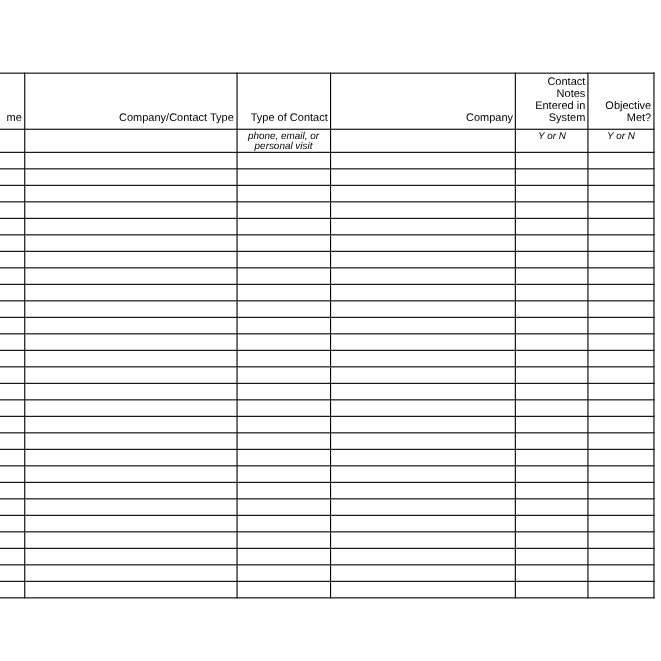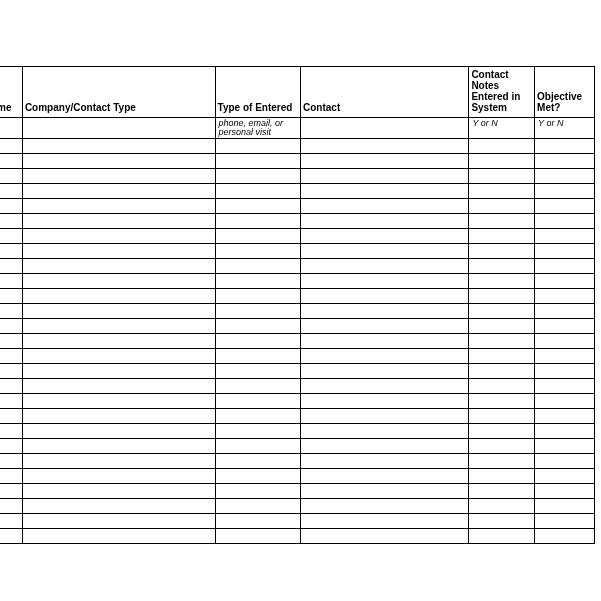--- a/index.html
+++ b/index.html
@@ -24,35 +24,35 @@
     table-layout: fixed;
   }
   th, td {
     border: 1px solid #000;
     padding: 0;
     font-size: 10px;
     line-height: 1.1;
     overflow: hidden;
   }
   th {
-    font-weight: bold;
-    text-align: left;
+    font-weight: normal;
+    text-align: right;
     vertical-align: bottom;
     padding: 2px 2px 4px 2px;
     height: 50px;
   }
   td {
     height: 15px;
     vertical-align: top;
   }
   td.hint {
     font-style: italic;
     font-size: 9px;
     padding: 1px 3px 0 3px;
-    text-align: left;
+    text-align: center;
     line-height: 1.05;
     margin-top: 44px;
   }
   col.c1 { width: 28px; }
   col.c2 { width: 194px; }
   col.c3 { width: 86px; }
   col.c4 { width: 170px; }
   col.c5 { width: 66px; }
   col.c6 { width: 60px; }
 </style>
@@ -66,22 +66,22 @@
         <col class="c2">
         <col class="c3">
         <col class="c4">
         <col class="c5">
         <col class="c6">
     </colgroup>
     <thead>
       <tr>
         <th>me</th>
         <th>Company/Contact Type</th>
-        <th>Type of Entered</th>
-        <th>Contact</th>
+        <th>Type of Contact</th>
+        <th>Company</th>
         <th>Contact Notes Entered in System</th>
         <th>Objective Met?</th>
       </tr>
     </thead>
     <tbody id="tbody">
       <tr>
         <td></td>
         <td></td>
         <td class="hint">phone, email, or personal visit</td>
         <td></td>

